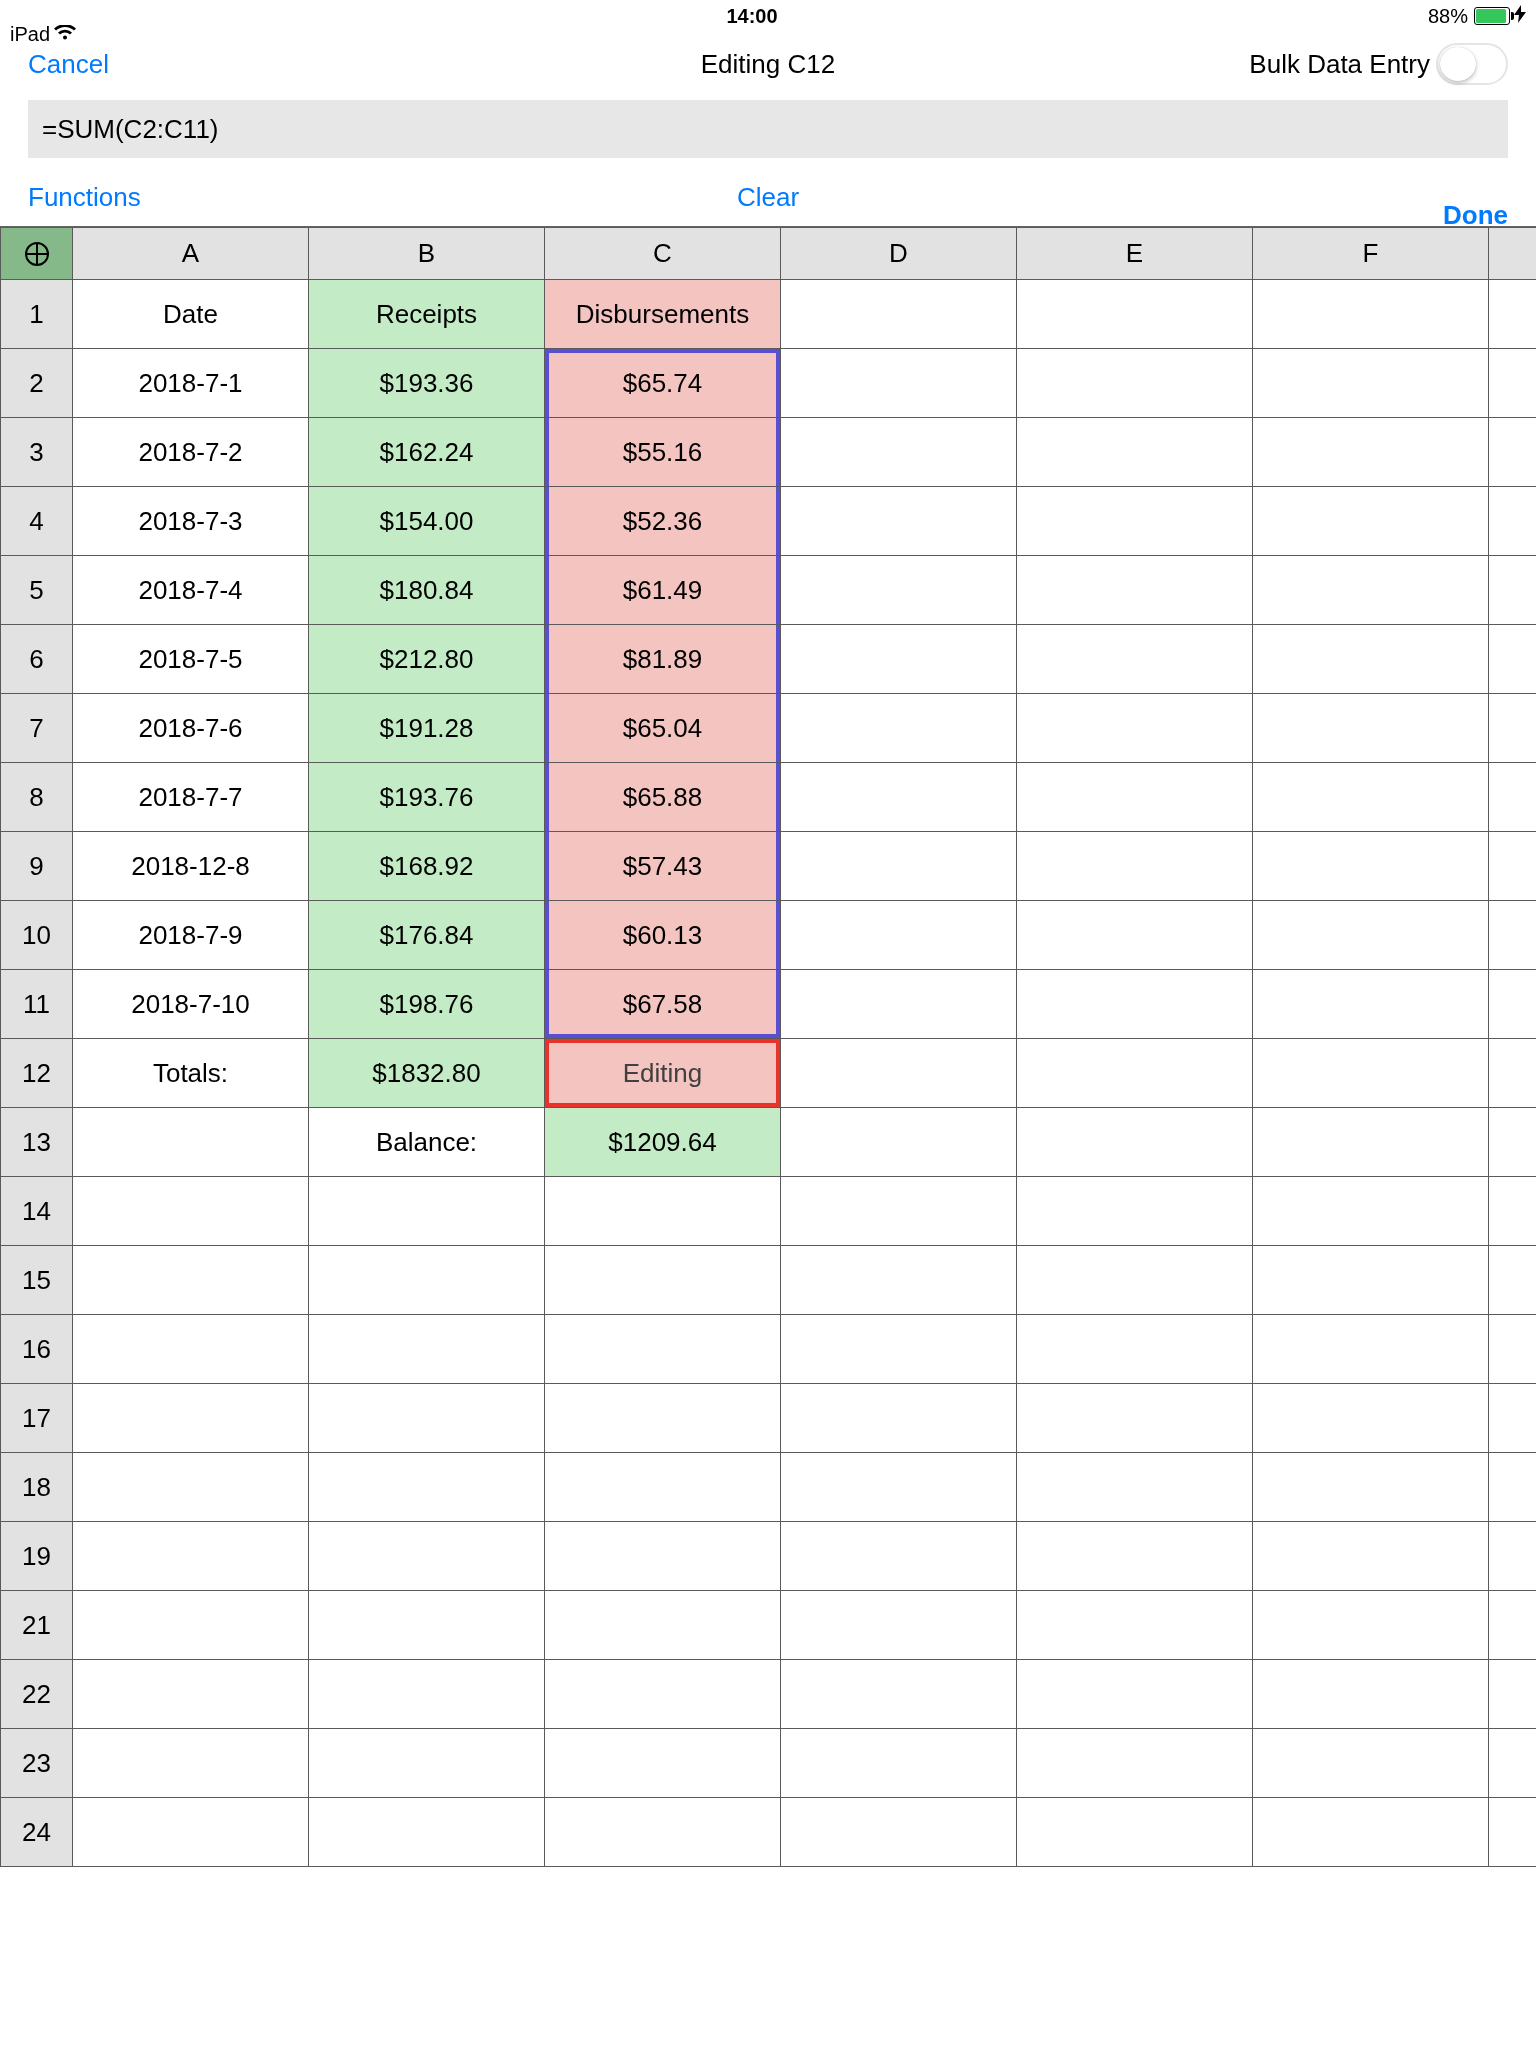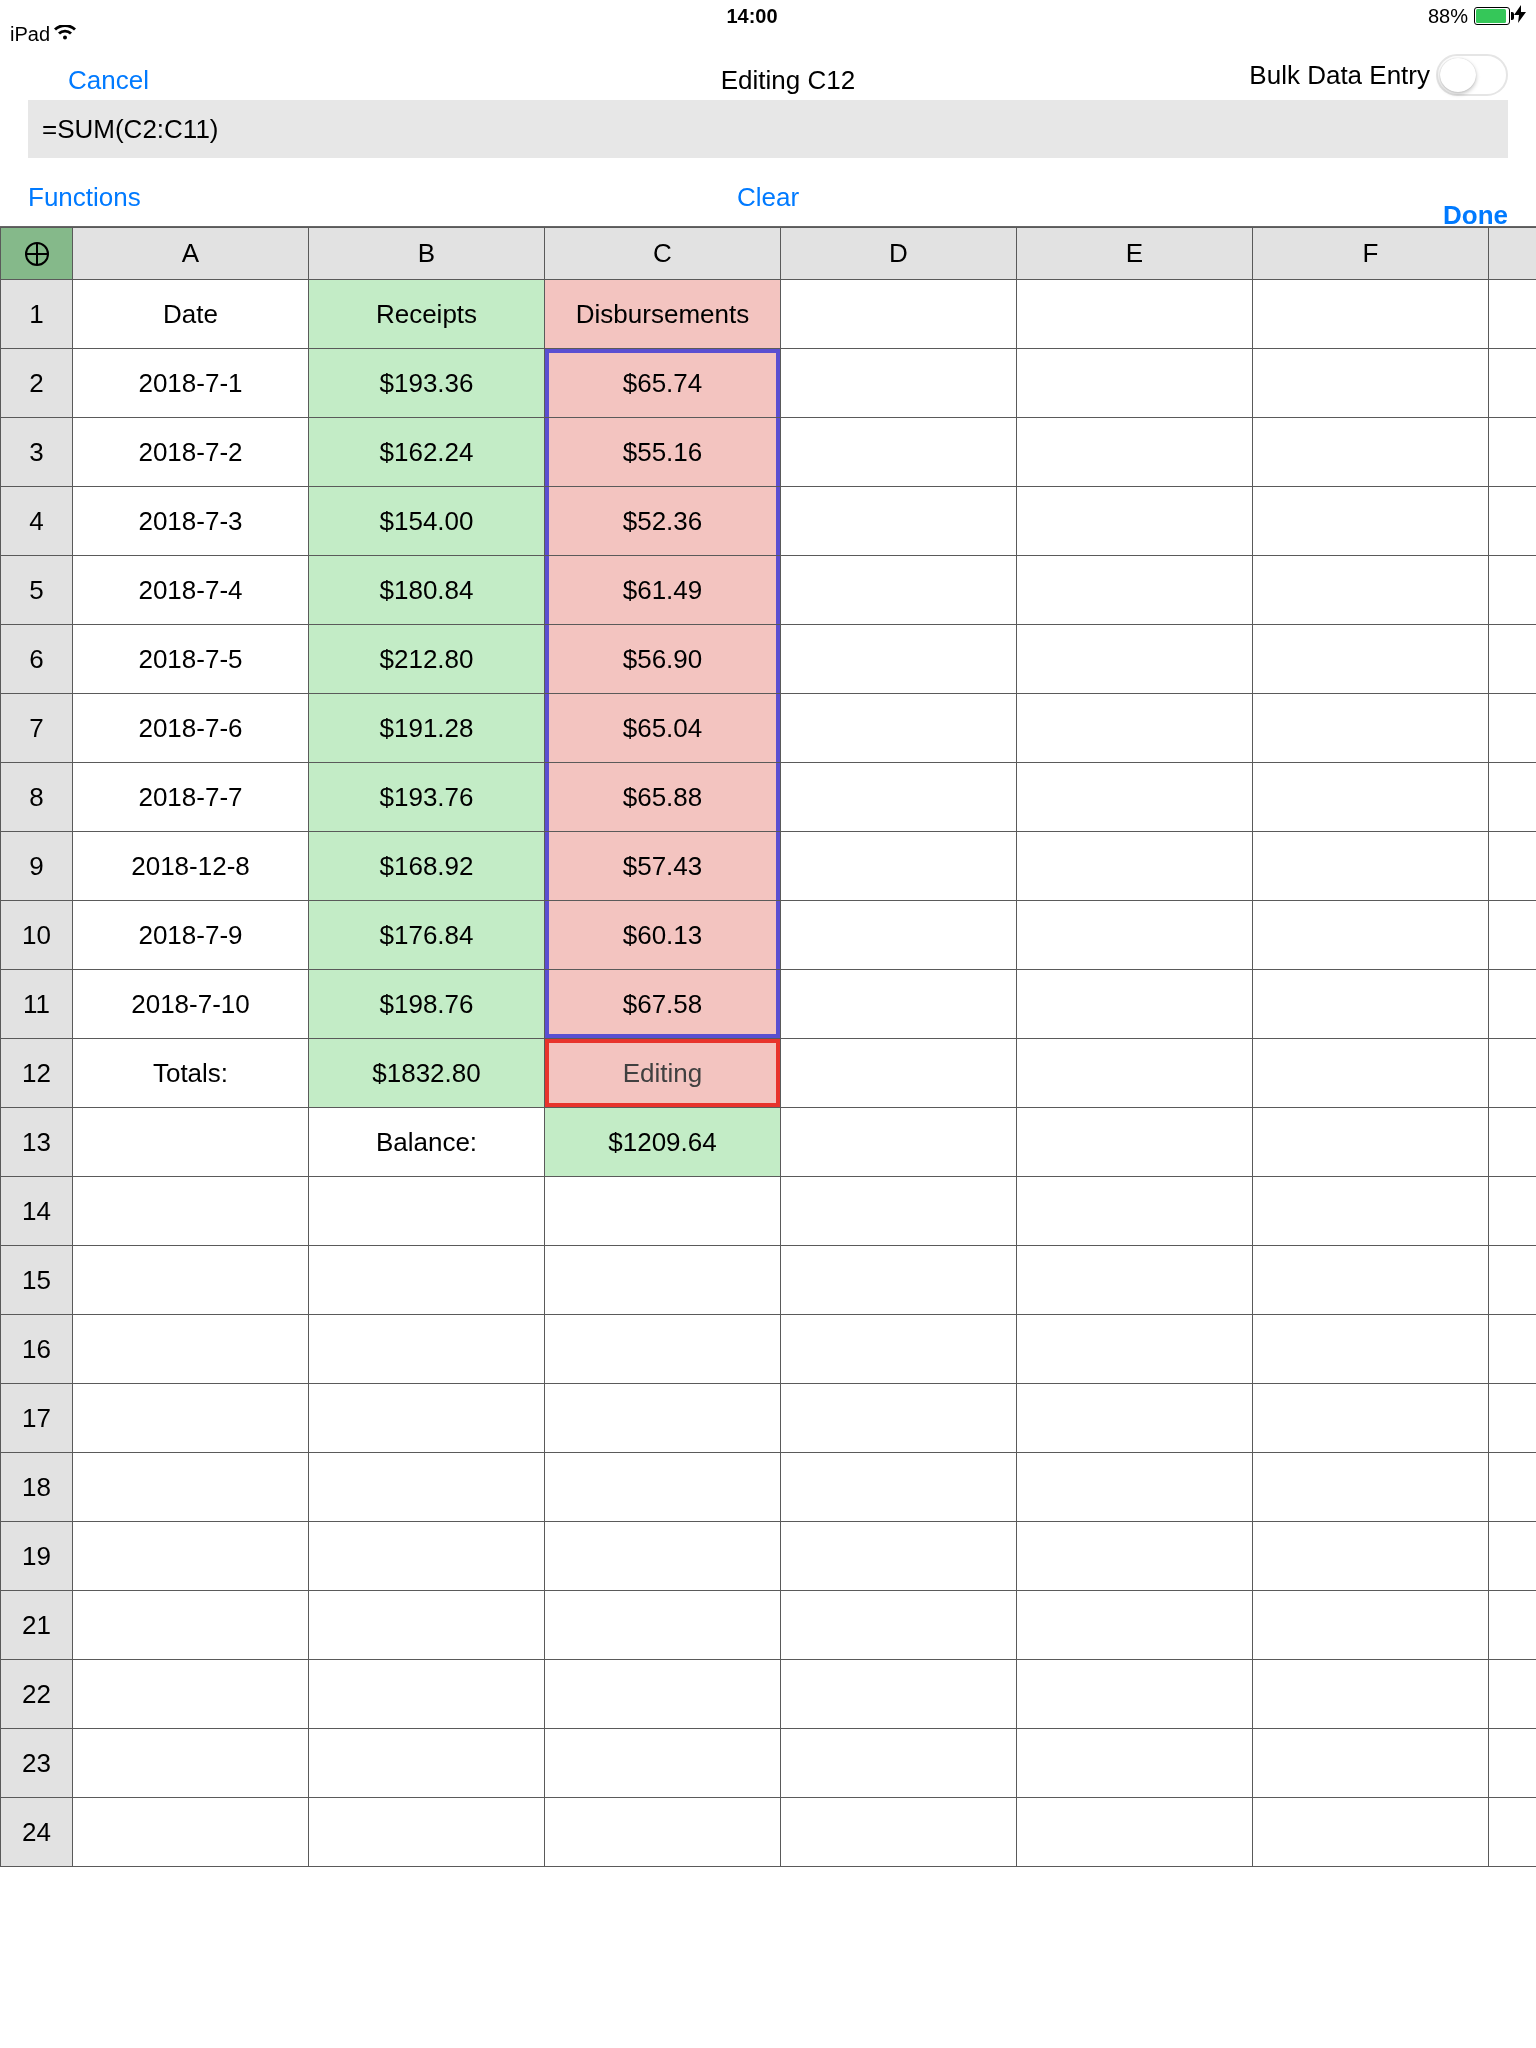--- a/index.html
+++ b/index.html
@@ -5,21 +5,21 @@
   * { box-sizing: border-box; margin: 0; padding: 0; }
   html, body { width: 1536px; height: 2048px; font-family: -apple-system, "Helvetica Neue", Arial, sans-serif; background: #fff; color: #000; }
   .status-bar { display: flex; align-items: center; height: 32px; padding: 0 10px; font-size: 20px; font-weight: 500; }
   .status-left { display: flex; align-items: center; gap: 4px; margin-top: 37px; }
   .status-center { flex: 1; text-align: center; font-weight: 600; }
   .status-right { display: flex; align-items: center; gap: 4px; font-weight: 500; }
   .battery-shell { display: inline-block; width: 36px; height: 18px; border: 1.5px solid #000; border-radius: 3px; position: relative; margin-left: 2px; }
   .battery-shell::after { content: ""; position: absolute; right: -5px; top: 4px; width: 3px; height: 8px; background: #000; border-radius: 0 2px 2px 0; }
   .battery-fill { position: absolute; left: 1px; top: 1px; bottom: 1px; width: 88%; background: #35c759; border-radius: 1.5px; }
 
-  .nav-bar { display: flex; align-items: flex-end; height: 64px; padding: 0 28px; font-size: 26px; margin-left: 40px; }
+  .nav-bar { display: flex; align-items: center; height: 64px; padding: 0 28px; font-size: 26px; }
   .nav-left { width: 360px; }
   .nav-center { flex: 1; text-align: center; font-size: 26px; }
   .nav-right { width: 360px; display: flex; align-items: center; justify-content: flex-end; gap: 6px; }
   .link-blue { color: #007aff; cursor: pointer; }
 
   .toggle { width: 72px; height: 42px; background: #fff; border: 2px solid #e5e5e5; border-radius: 21px; position: relative; }
   .toggle-knob { position: absolute; left: 2px; top: 2px; width: 36px; height: 34px; background: #fff; border-radius: 50%; box-shadow: 0 2px 4px rgba(0,0,0,.25), 0 0 1px rgba(0,0,0,.2); }
 
   .formula-row { padding: 4px 28px 10px; }
   .formula-input { width: 100%; height: 58px; background: #e7e7e7; border: none; padding: 0 14px; font-size: 26px; font-family: inherit; outline: none; }
@@ -178,21 +178,21 @@
       <td class="bg-pink sel-mid">$61.49</td>
       <td></td>
           <td></td>
           <td></td>
           <td></td>
     </tr>
     <tr>
       <td class="rowhdr">6</td>
       <td>2018-7-5</td>
       <td class="bg-green">$212.80</td>
-      <td class="bg-pink sel-mid">$56.90</td>
+      <td class="bg-pink sel-mid">$81.89</td>
       <td></td>
           <td></td>
           <td></td>
           <td></td>
     </tr>
     <tr>
       <td class="rowhdr">7</td>
       <td>2018-7-6</td>
       <td class="bg-green">$191.28</td>
       <td class="bg-pink sel-mid">$65.04</td>

